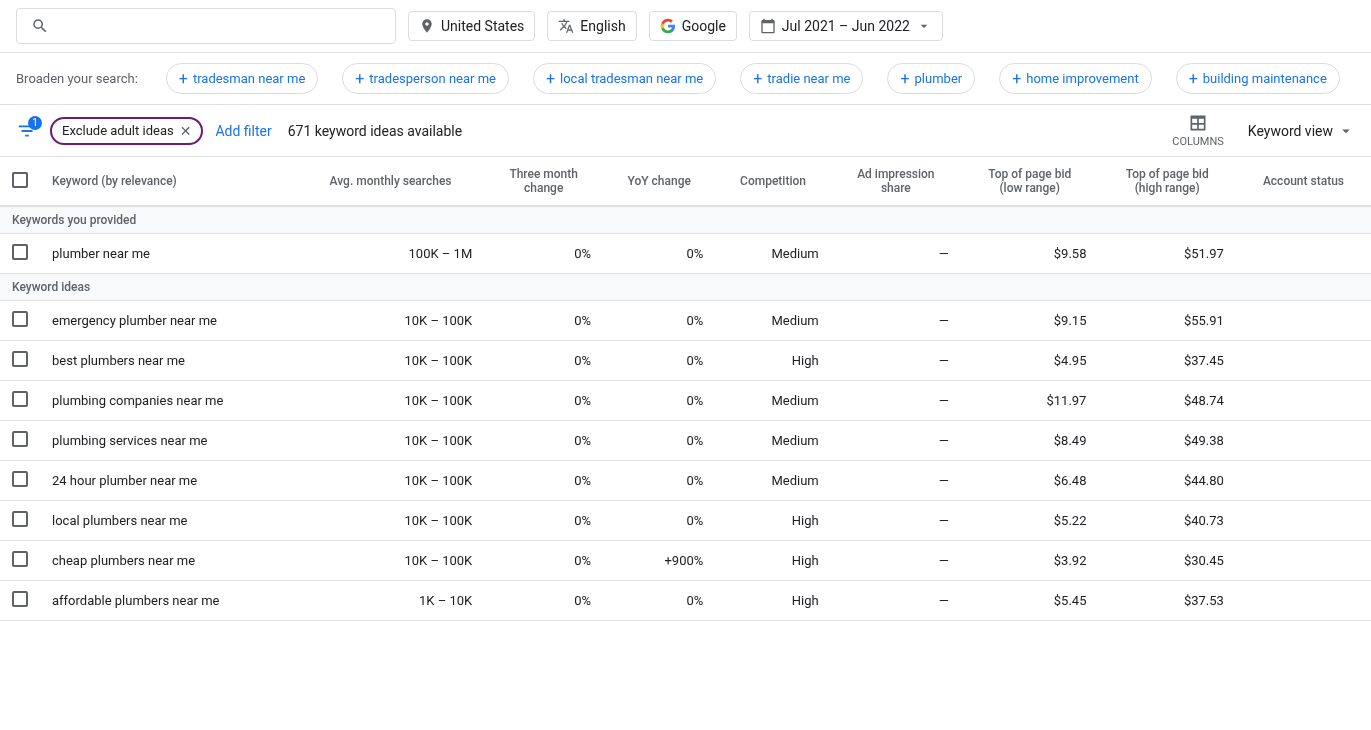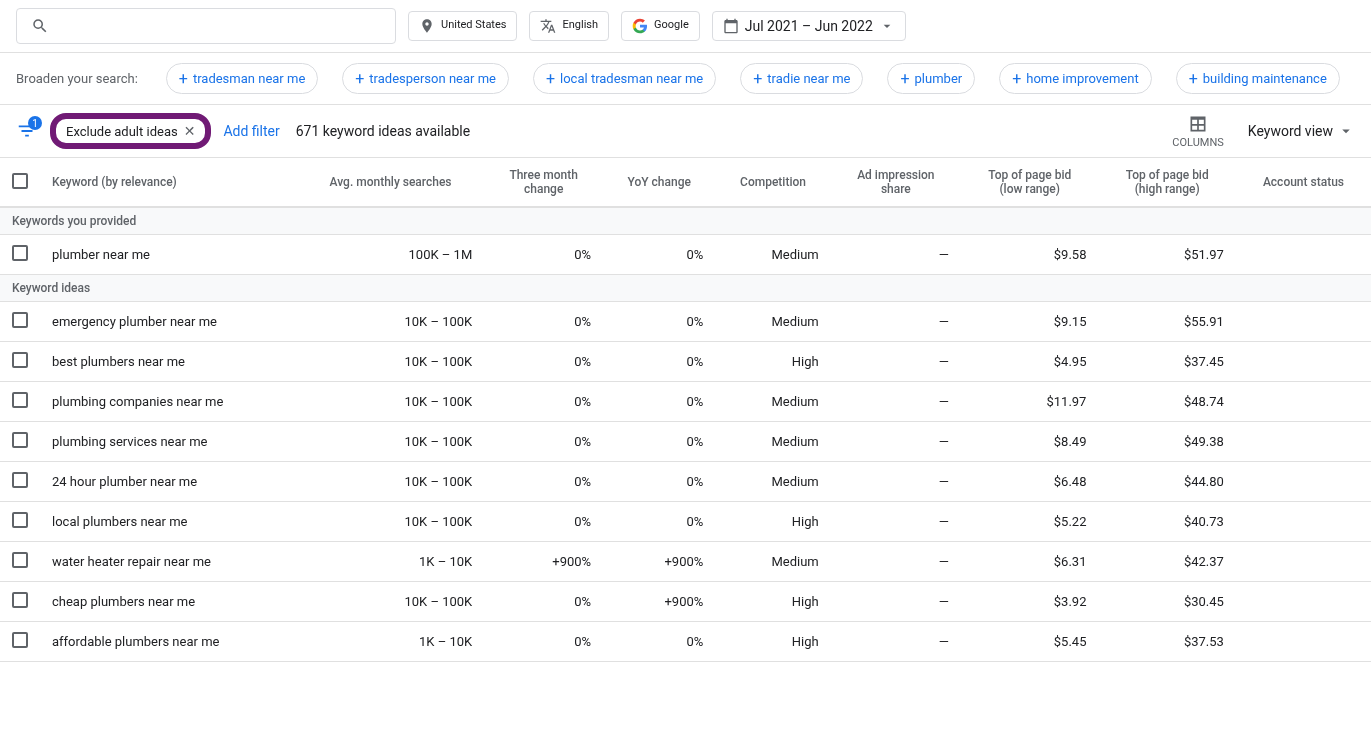--- a/index.html
+++ b/index.html
@@ -33,21 +33,21 @@
       font-family: inherit;
     }
     .search-icon-svg { color: #5f6368; flex-shrink: 0; }
     .top-bar-option {
       display: flex;
       align-items: flex-start;
       gap: 6px;
       padding: 6px 10px;
       border: 1px solid #dadce0;
       border-radius: 4px;
-      font-size: 11px;
+      font-size: 14px;
       color: #202124;
       cursor: pointer;
       white-space: nowrap;
     }
     .date-option {
       display: flex;
       align-items: center;
       gap: 6px;
       padding: 6px 10px;
       border: 1px solid #dadce0;
@@ -109,21 +109,21 @@
       font-size: 10px;
       display: flex;
       align-items: center;
       justify-content: center;
     }
     .exclude-chip {
       display: flex;
       align-items: center;
       gap: 6px;
       padding: 4px 10px;
-      border: 6px solid #701a75;
+      border: 2px solid #701a75;
       border-radius: 16px;
       font-size: 13px;
       color: #202124;
     }
     .exclude-chip .close-x { cursor: pointer; color: #5f6368; font-size: 14px; }
     .add-filter-btn {
       font-size: 14px;
       color: #1a73e8;
       cursor: pointer;
       background: none;
@@ -448,32 +448,20 @@
           <td>0%</td>
           <td>0%</td>
           <td>High</td>
           <td>—</td>
           <td>$5.22</td>
           <td>$40.73</td>
           <td></td>
         </tr>
         <tr>
           <td><input type="checkbox" class="cb" style=""></td>
-          <td>water heater repair near me</td>
-          <td>1K – 10K</td>
-          <td>+900%</td>
-          <td>+900%</td>
-          <td>Medium</td>
-          <td>—</td>
-          <td>$6.31</td>
-          <td>$42.37</td>
-          <td></td>
-        </tr>
-        <tr>
-          <td><input type="checkbox" class="cb" style=""></td>
           <td>cheap plumbers near me</td>
           <td>10K – 100K</td>
           <td>0%</td>
           <td>+900%</td>
           <td>High</td>
           <td>—</td>
           <td>$3.92</td>
           <td>$30.45</td>
           <td></td>
         </tr>

